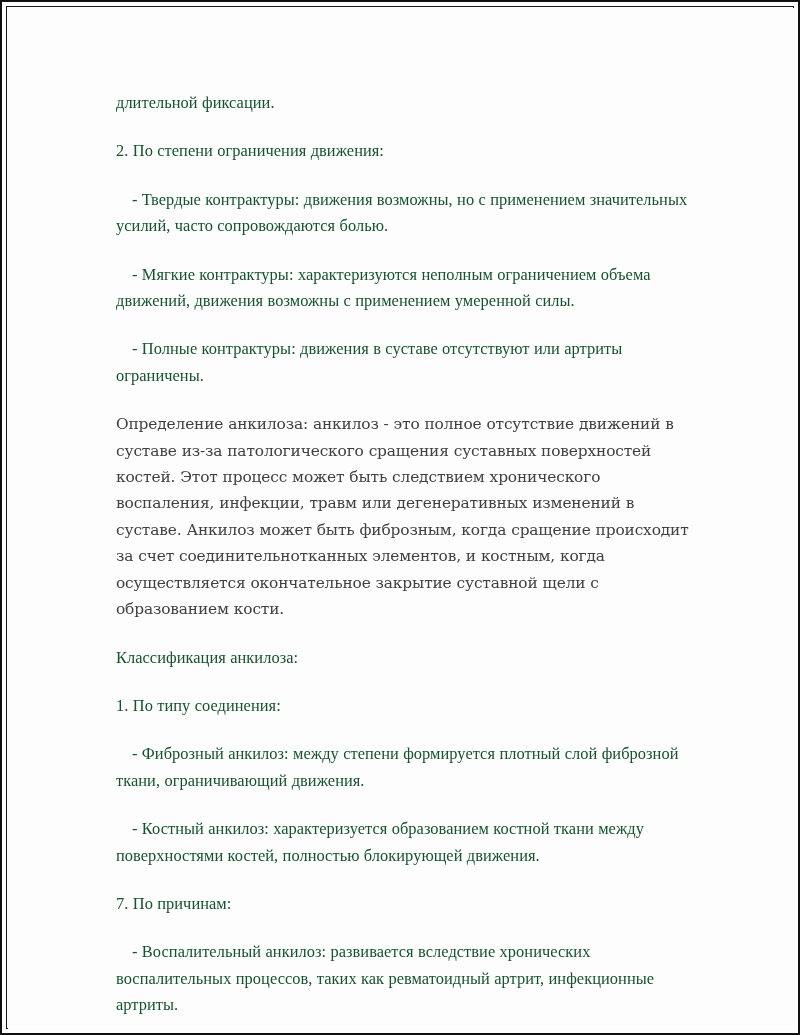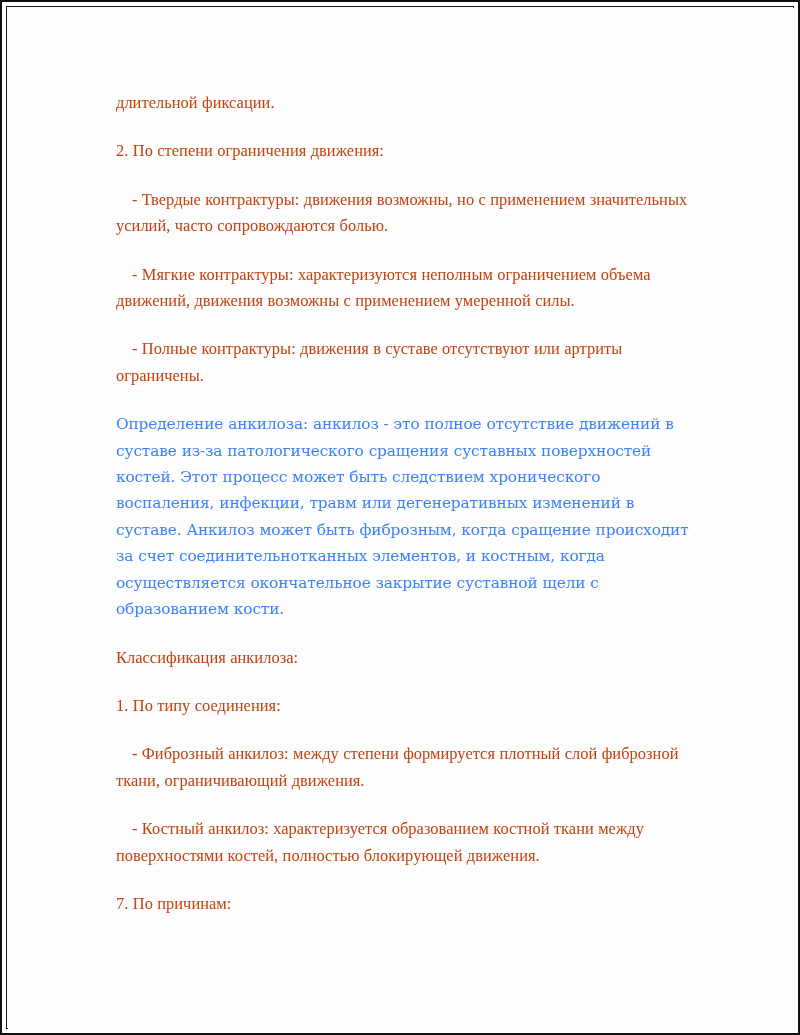--- a/index.html
+++ b/index.html
@@ -54,41 +54,41 @@
     position: absolute;
     left: 108px;
     top: 82px;
     width: 586px;
   }
 
   .para {
     margin: 0 0 22px 0;
     font-size: 16.4px;
     line-height: 26.4px;
-    color: #c2410c;
+    color: #14532d;
     text-align: left;
     letter-spacing: 0.05px;
     word-spacing: 0.2px;
     
     text-rendering: optimizeLegibility;
   }
   .para:last-child { margin-bottom: 0; }
 
   
   .para.item {
     text-indent: 16px;
   }
 
   
   .para.alt-face {
     font-family: "DejaVu Serif", "Liberation Serif", serif;
     font-size: 15.4px;
     line-height: 26.4px;
     letter-spacing: -0.15px;
-    color: #3b82f6;
+    color: #404040;
   }
 </style>
 </head>
 <body>
 
 <div id="page-frame">
   <div id="page-inner-rule"></div>
 
   <div id="paper">
 
@@ -109,16 +109,17 @@
       <p class="para">Классификация анкилоза:</p>
 
       <p class="para">1. По типу соединения:</p>
 
       <p class="para item">- Фиброзный анкилоз: между степени формируется плотный слой фиброзной ткани, ограничивающий движения.</p>
 
       <p class="para item">- Костный анкилоз: характеризуется образованием костной ткани между поверхностями костей, полностью блокирующей движения.</p>
 
       <p class="para">7. По причинам:</p>
 
+      <p class="para item">- Воспалительный анкилоз: развивается вследствие хронических воспалительных процессов, таких как ревматоидный артрит, инфекционные артриты.</p>
 
     </div>
   </div>
 </div>
 
 </body></html>

